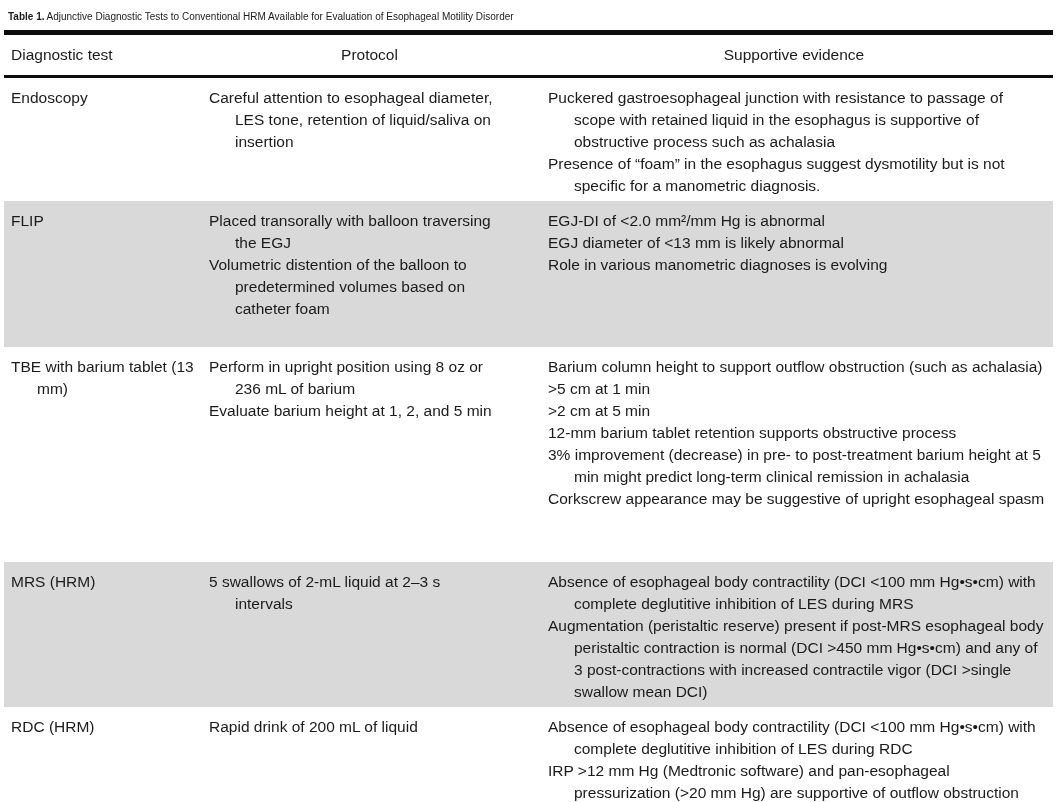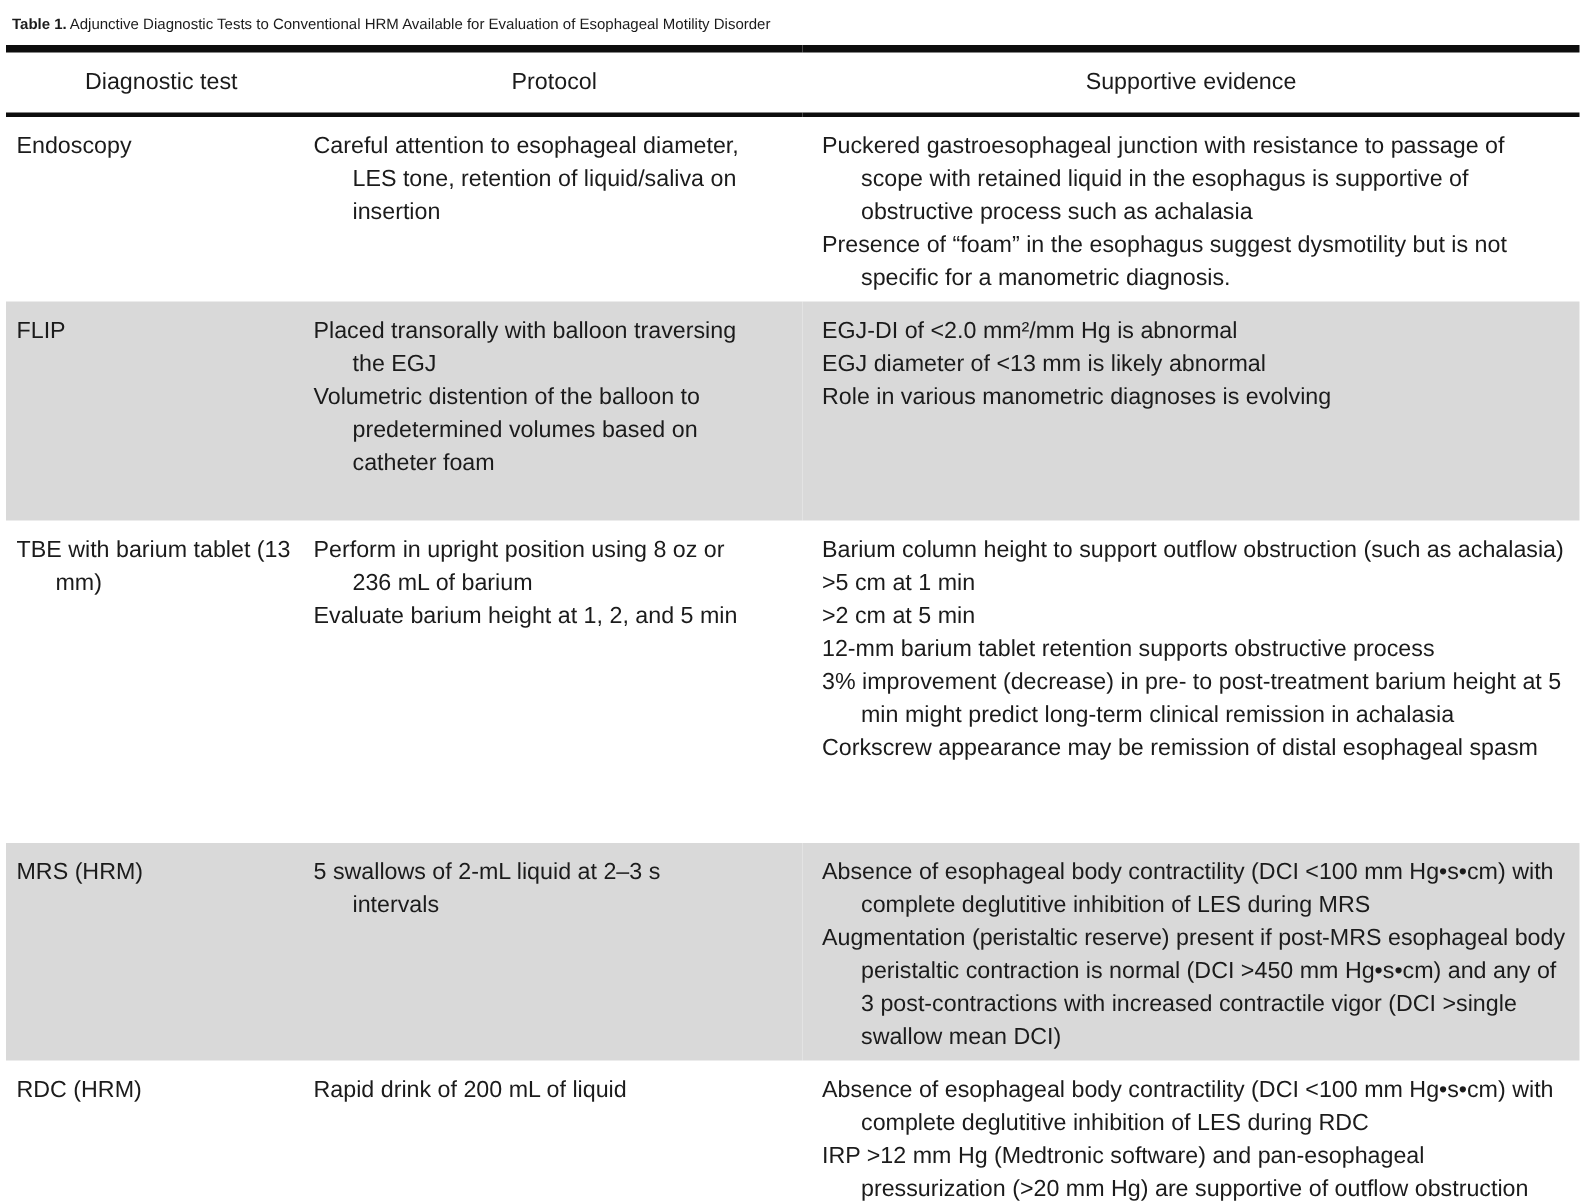--- a/index.html
+++ b/index.html
@@ -35,21 +35,21 @@
   col.c2{width:331px;}
   col.c3{width:518px;}
   thead th{
     font-weight:normal;
     font-size:15.5px;
     height:40px;
     vertical-align:middle;
     border-bottom:3px solid var(--rule);
     padding:0;
   }
-  thead th.h1{text-align:center;padding-left:7px;}
+  thead th.h1{text-align:left;padding-left:7px;}
   thead th.h2,thead th.h3{text-align:center;}
   tbody td{
     vertical-align:top;
     font-size:15.5px;
     line-height:22px;
   }
   tbody td:nth-child(1){padding:9px 8px 4px 7px;}
   tbody td:nth-child(2){padding:9px 38px 4px 5px;}
   tbody td:nth-child(3){padding:9px 6px 4px 13px;}
   tbody tr:nth-child(even) td{background:var(--shade);}
@@ -118,21 +118,21 @@
         <td>
           <p class="hang">Perform in upright position using 8 oz or 236 mL of barium</p>
           <p class="hang">Evaluate barium height at 1, 2, and 5 min</p>
         </td>
         <td>
           <p class="hang">Barium column height to support outflow obstruction (such as achalasia)</p>
           <p class="hang">&gt;5 cm at 1 min</p>
           <p class="hang">&gt;2 cm at 5 min</p>
           <p class="hang">12-mm barium tablet retention supports obstructive process</p>
           <p class="hang">3% improvement (decrease) in pre- to post-treatment barium height at 5 min might predict long-term clinical remission in achalasia</p>
-          <p class="hang">Corkscrew appearance may be remission of distal esophageal spasm</p>
+          <p class="hang">Corkscrew appearance may be suggestive of upright esophageal spasm</p>
         </td>
       </tr>
       <tr class="row-3">
         <td>
           <p class="hang">MRS (HRM)</p>
         </td>
         <td>
           <p class="hang">5 swallows of 2-mL liquid at 2–3 s intervals</p>
         </td>
         <td>

